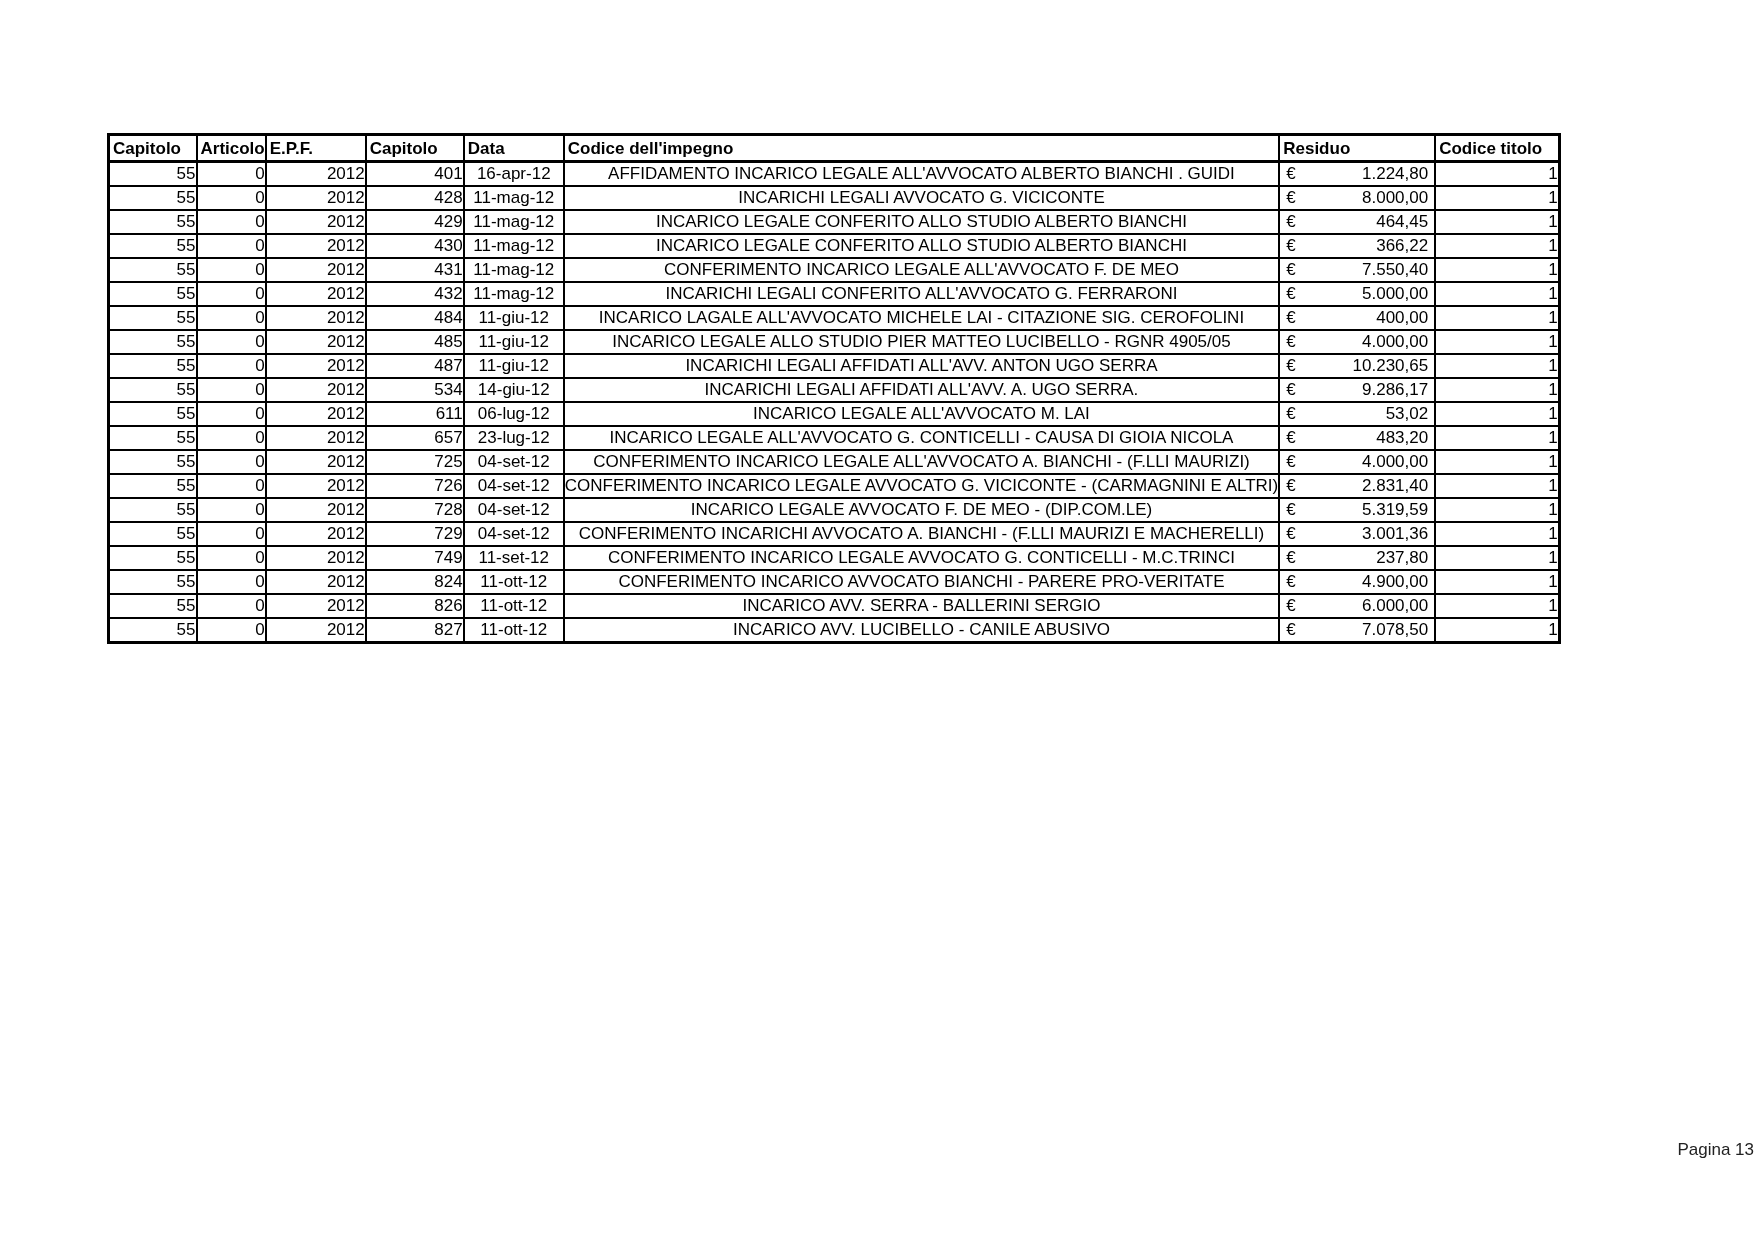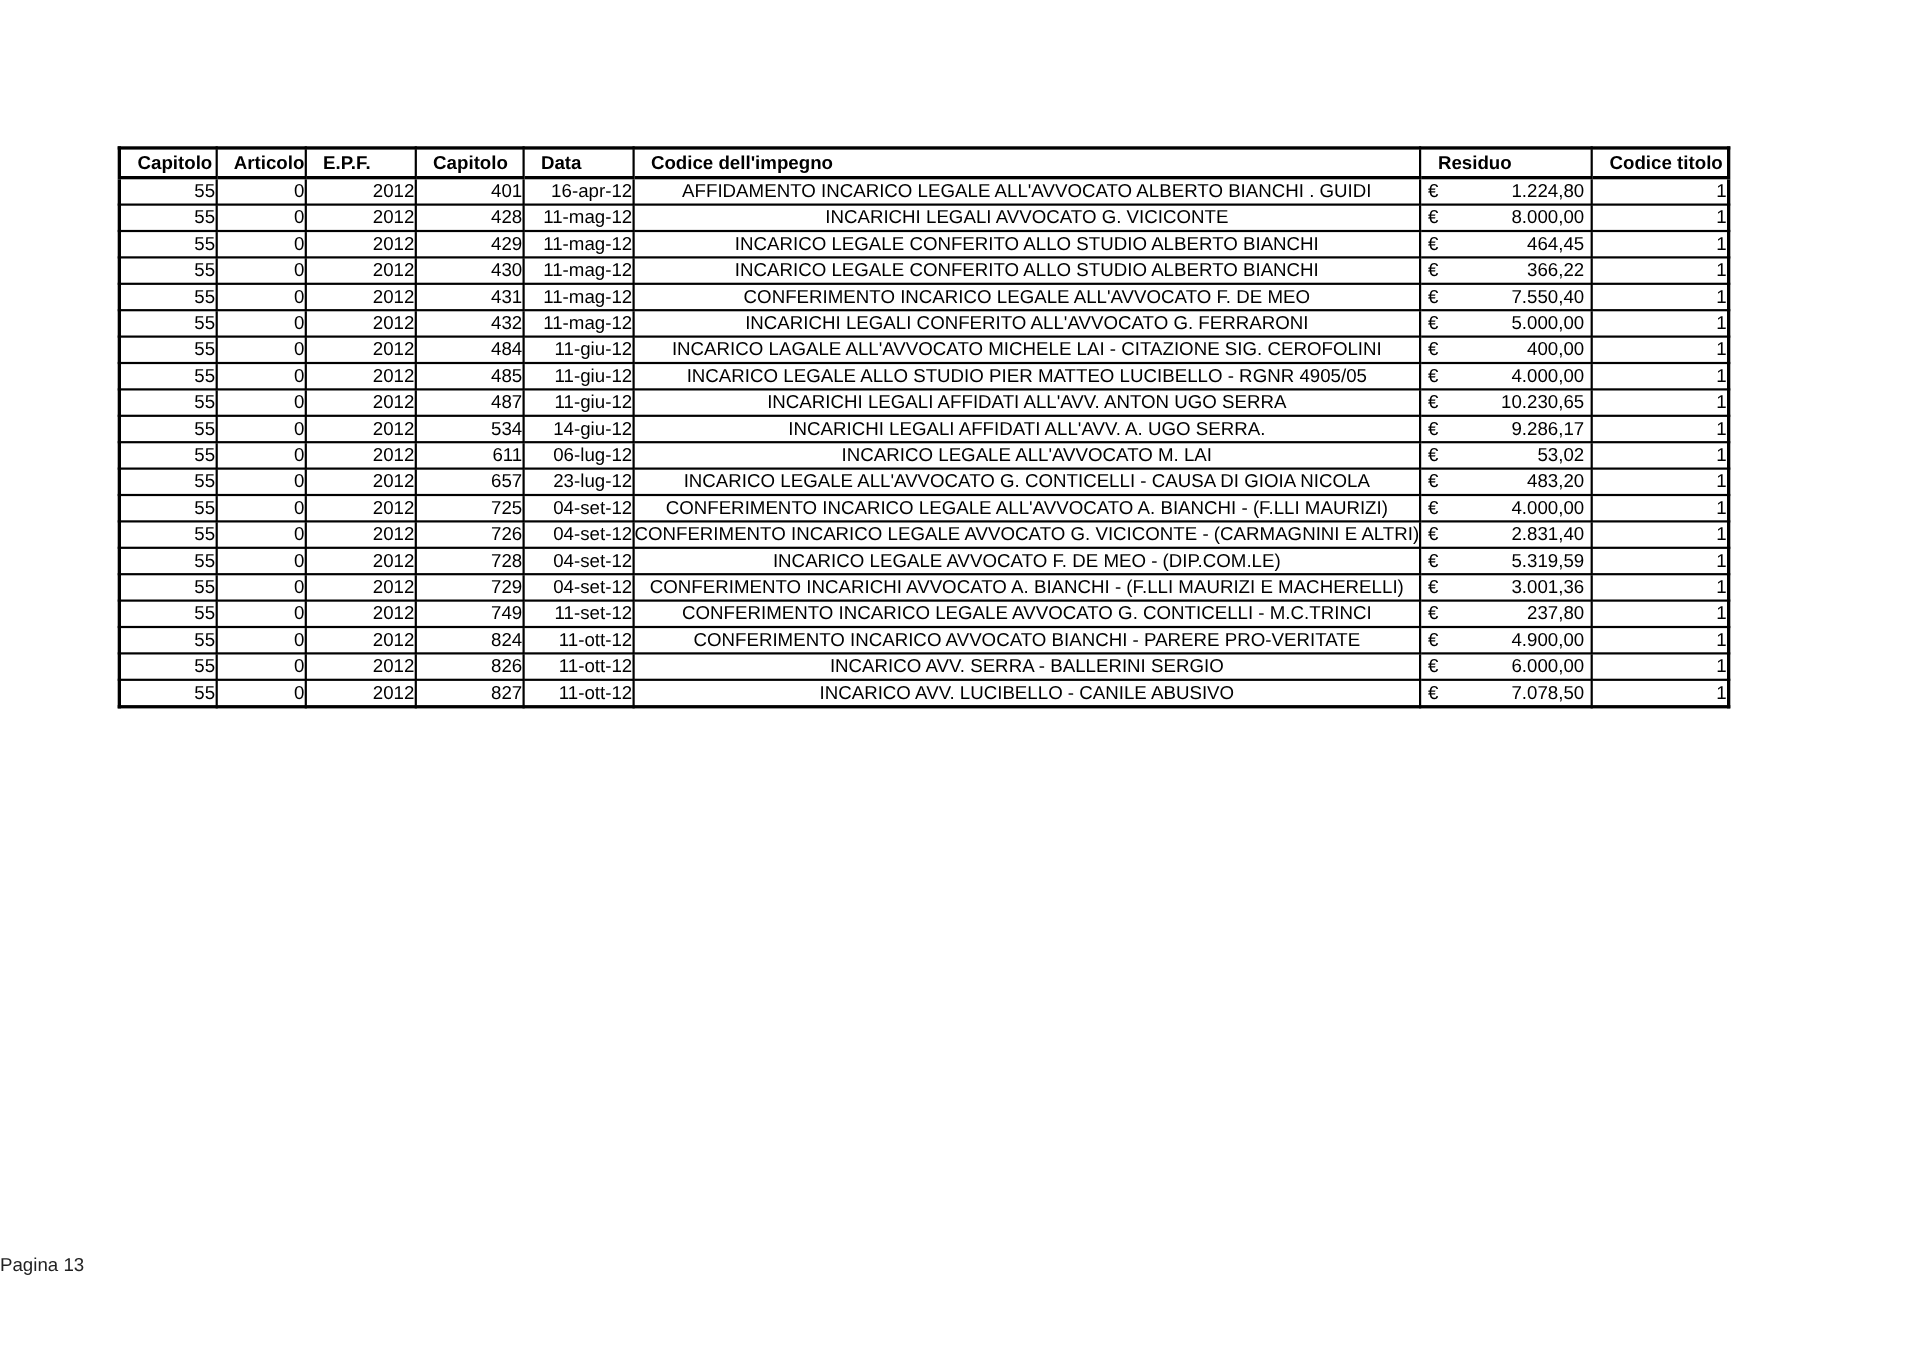--- a/index.html
+++ b/index.html
@@ -32,48 +32,48 @@
     border: 2px solid #000;
     padding: 0;
     vertical-align: bottom;
     overflow: hidden;
     white-space: nowrap;
   }
   table.data-table th {
     text-align: left;
     font-weight: bold;
     height: 24px;
-    padding-left: 15px;
+    padding-left: 3px;
     border-bottom: 3px solid #000;
   }
   td.num {
     text-align: right;
     padding-right: 6px;
   }
   td.date {
-    text-align: right;
+    text-align: center;
     padding-right: 4px;
   }
   td.text {
     text-align: center;
     padding-left: 4px;
     white-space: pre-line;
   }
   td.residuo .residuo-line {
     display: flex;
     justify-content: space-between;
     align-items: flex-end;
     padding: 0 6px 0 6px;
   }
   .footer {
     position: absolute;
     left: 0;
     top: 1140px;
     width: 1754px;
-    text-align: left;
+    text-align: right;
     font-size: 17px;
     color: #222;
   }
   col.c-capitolo { width: 88px; }
   col.c-arti     { width: 34px; }
   col.c-epf      { width: 100px; }
   col.c-impegno  { width: 98px; }
   col.c-data     { width: 100px; }
   col.c-oggetto  { width: 540px; }
   col.c-residuo  { width: 156px; }

